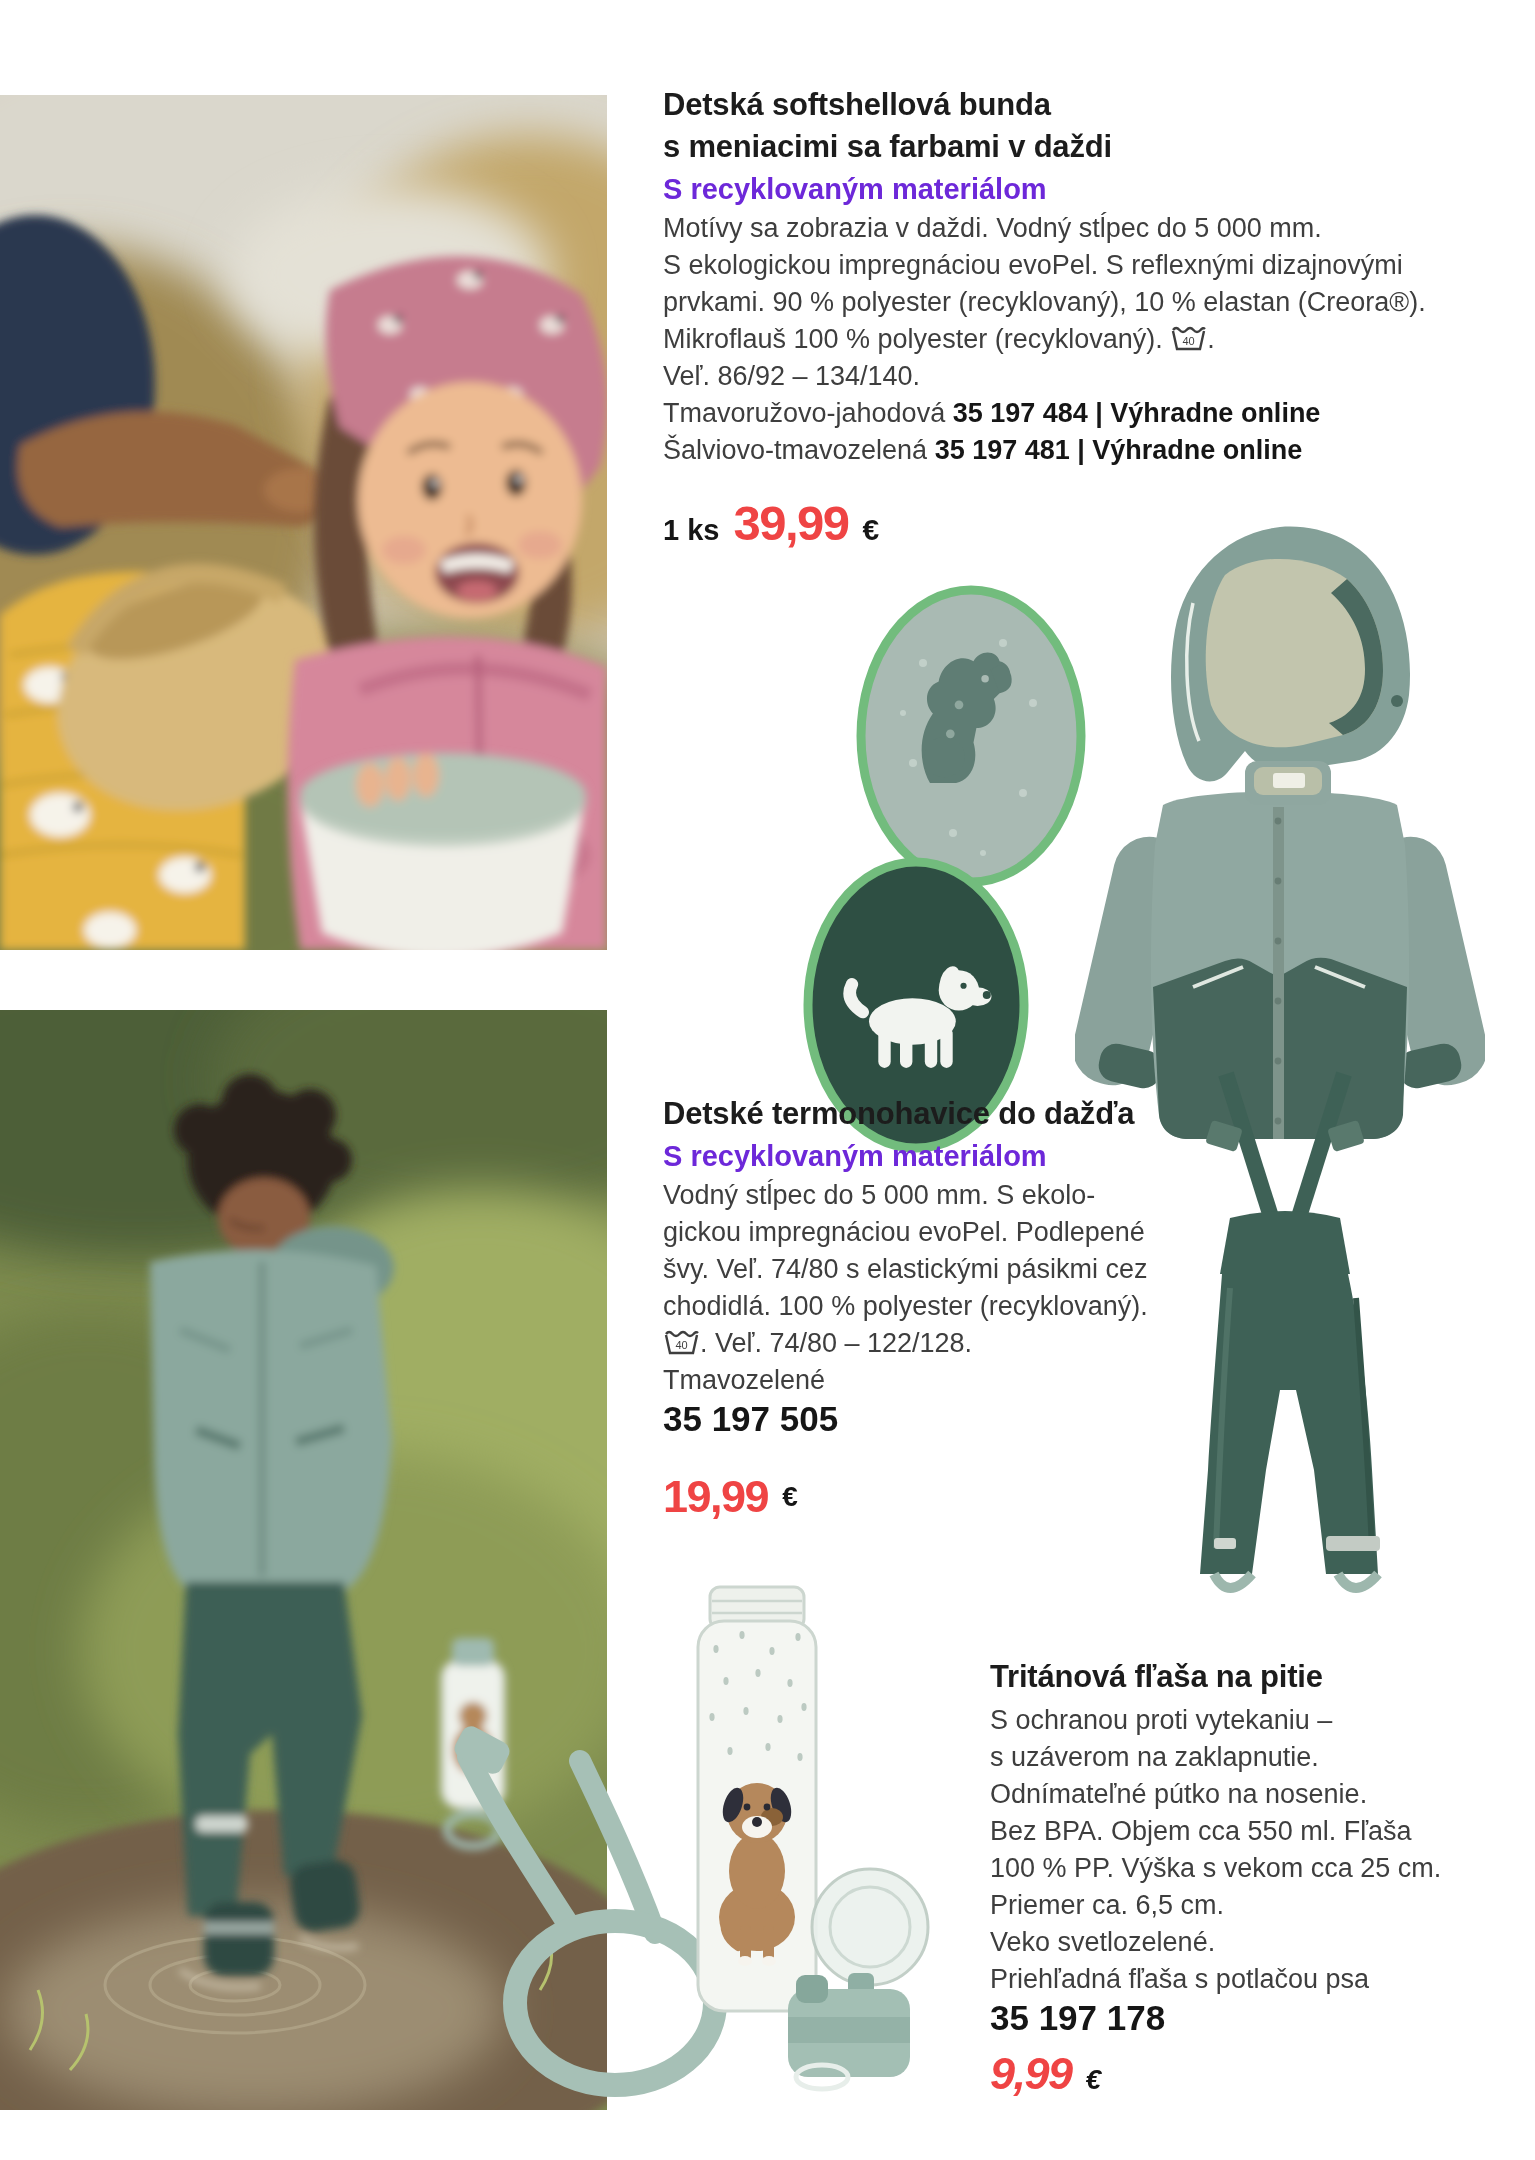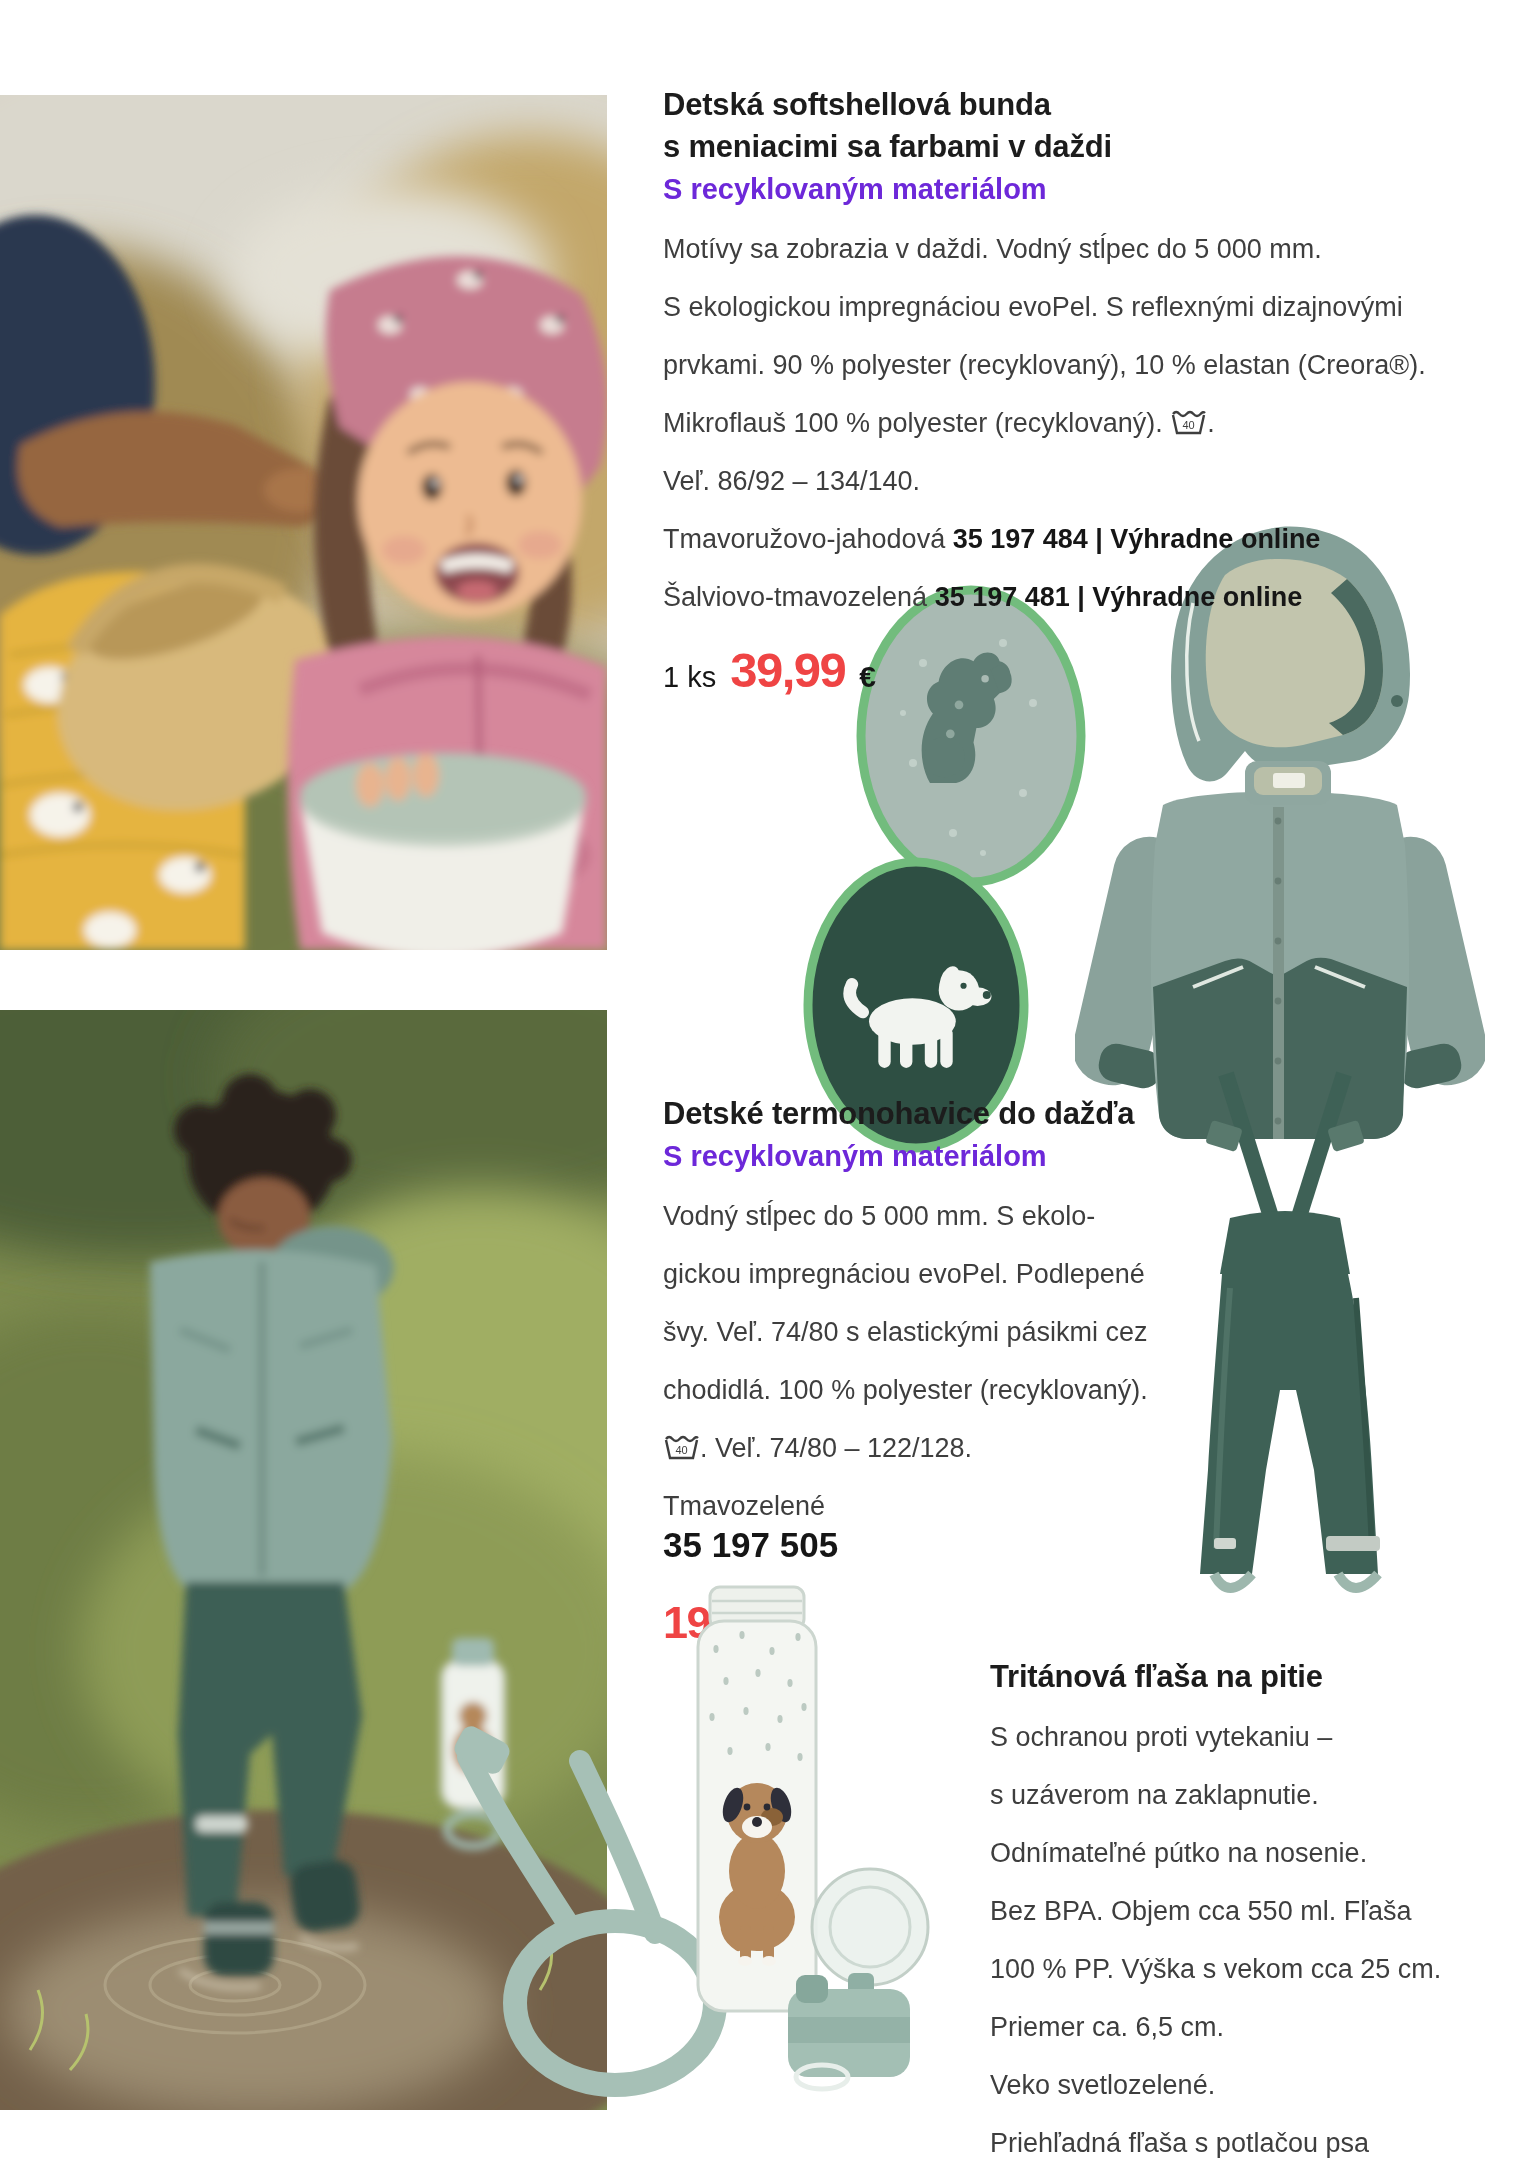--- a/index.html
+++ b/index.html
@@ -3,25 +3,25 @@
 <meta charset="utf-8">
 <style>
   html,body{margin:0;padding:0;background:#ffffff;}
   .page{position:relative;width:1535px;height:2160px;background:#fff;overflow:hidden;
         font-family:"Liberation Sans",sans-serif;}
 
   
   .tblock{position:absolute;}
   .title{font-size:31px;font-weight:bold;color:#1c1c1c;line-height:42px;letter-spacing:-0.2px;}
   .eco{font-size:29px;font-weight:bold;color:#6d28d9;line-height:42px;}
-  .bline{font-size:27px;color:#3e3e3e;line-height:37px;white-space:nowrap;margin-top:21px;}
+  .bline{font-size:27px;color:#3e3e3e;line-height:37px;white-space:nowrap;}
   .bline b{color:#161616;}
   .artline{font-size:35px;font-weight:bold;color:#161616;line-height:40px;}
   .price-row{display:flex;align-items:baseline;gap:14px;margin-top:26px;}
-  .qty{font-size:29px;font-weight:normal;color:#161616;}
+  .qty{font-size:29px;font-weight:bold;color:#161616;}
   .price{font-size:49px;font-weight:bold;color:#ef4444;letter-spacing:-1.5px;}
   .cur{font-size:30px;font-weight:bold;color:#161616;}
 
   .wash-ic{display:inline-block;width:37px;height:29px;vertical-align:-4px;}
   .wash-ic svg{display:block;}
 
   .ph{position:absolute;overflow:hidden;}
   .ph svg{display:block;}
 </style>
 </head>

